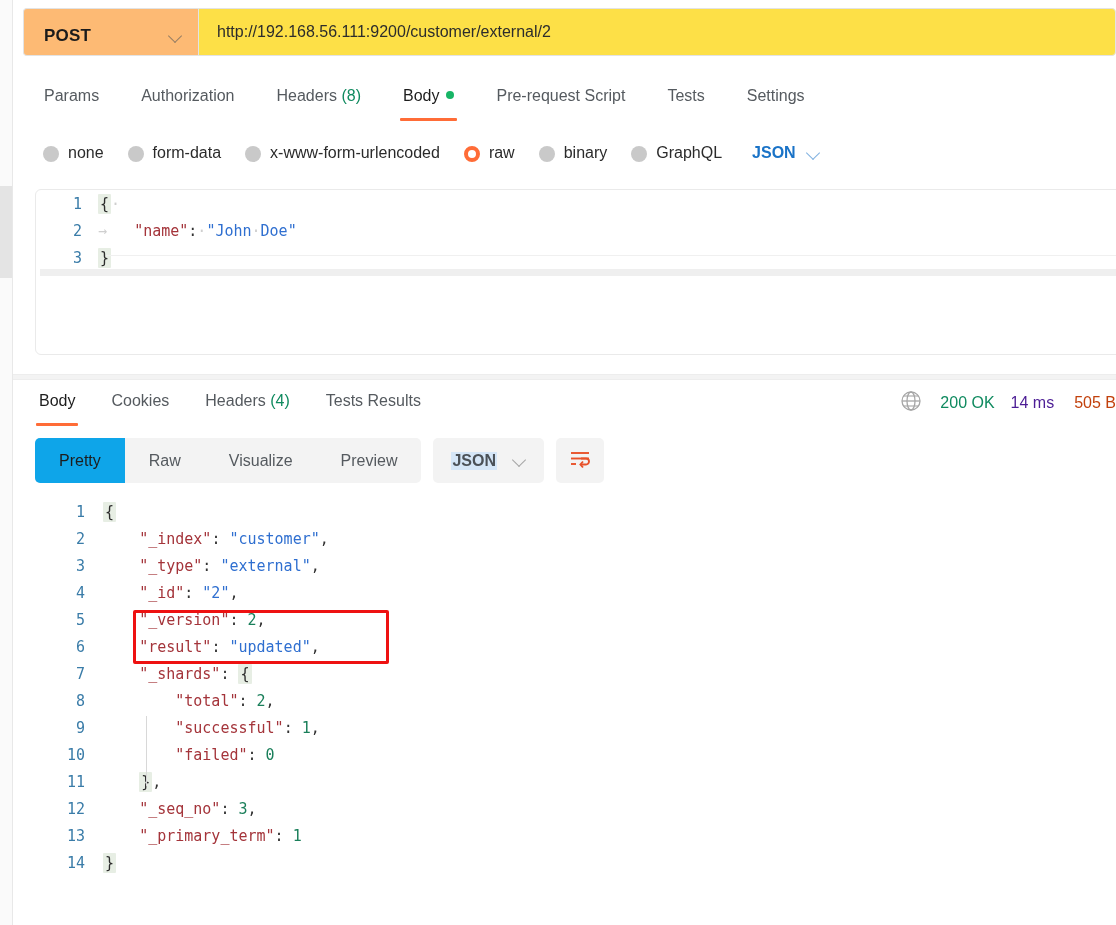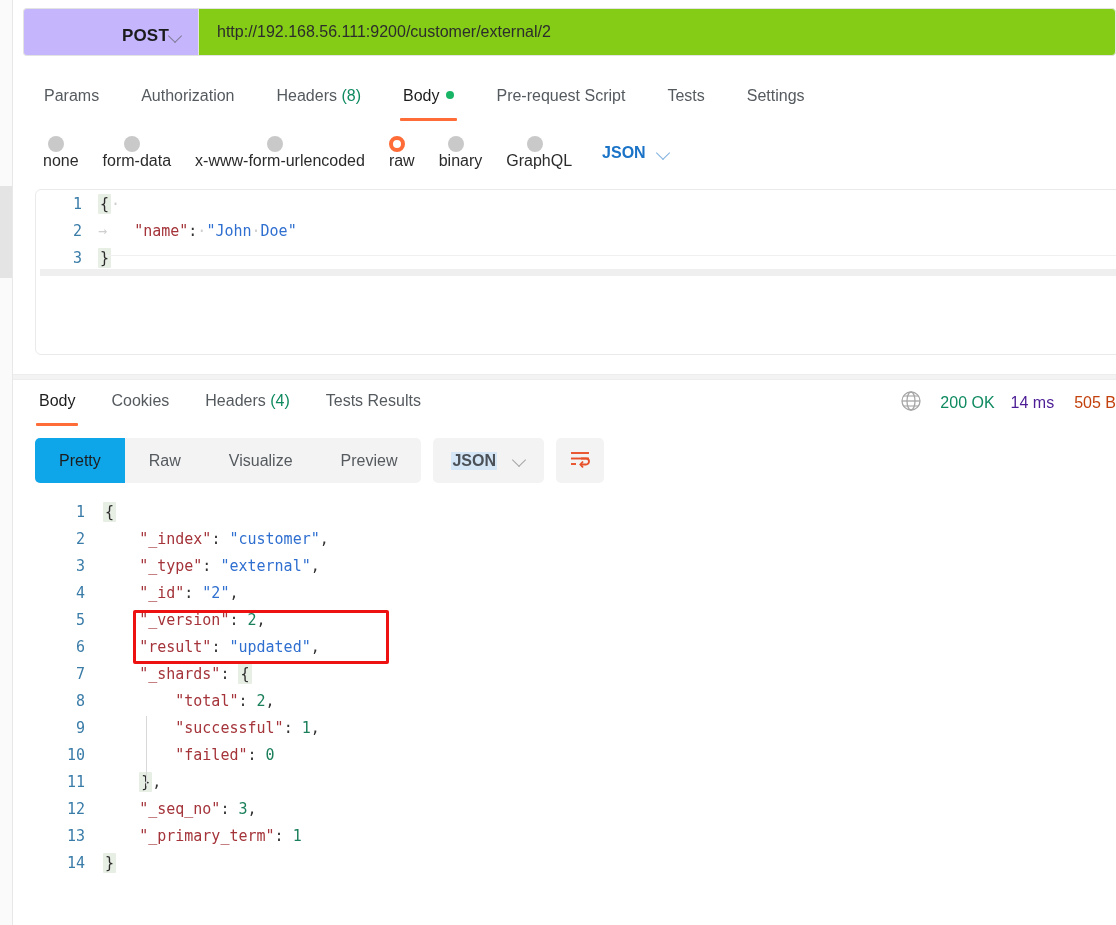--- a/index.html
+++ b/index.html
@@ -28,41 +28,41 @@
     background: #ffffff;
   }
 
   
   .url-row {
     position: absolute; left: 10px; top: 8px; width: 1093px; height: 48px;
     display: flex; align-items: stretch;
   }
   .method-box {
     width: 175px; height: 48px;
-    background: #c4b5fd;
+    background: #fdba74;
     border: 1px solid #e3e3e3; border-right: none;
     border-radius: 4px 0 0 4px;
-    display: flex; align-items: center; justify-content: flex-end;
+    display: flex; align-items: center; justify-content: space-between;
     padding: 8px 16px 0 20px;
   }
   .method-label {
     font-size: 17px; font-weight: 700; color: #1b1b1b; letter-spacing: .2px;
   }
   .chev {
     width: 13px; height: 13px; position: relative; opacity: .62;
   }
   .chev::before {
     content: ""; position: absolute; left: 1px; top: 1px;
     width: 9px; height: 9px;
     border-right: 1.6px solid #5a5a5a; border-bottom: 1.6px solid #5a5a5a;
     transform: rotate(45deg);
   }
   .url-box {
     flex: 1; height: 48px;
-    background: #84cc16;
+    background: #fde047;
     border: 1px solid #e3e3e3;
     border-radius: 0 4px 4px 0;
     display: flex; align-items: center;
     padding: 0 14px 0 18px;
     overflow: hidden;
   }
   .url-text {
     font-size: 16px; color: #2c2c2c; white-space: nowrap;
   }
 
@@ -86,21 +86,21 @@
   .dot-green {
     display: inline-block; width: 8px; height: 8px; border-radius: 50%;
     background: #18b566; margin-left: 7px; vertical-align: 2px;
   }
 
   
   .body-types {
     position: absolute; left: 30px; top: 136px; width: 1073px; height: 34px;
     display: flex; align-items: center;
   }
-  .radio-item { display: flex; align-items: center; margin-right: 24px; cursor: pointer; flex-direction: column; }
+  .radio-item { display: flex; align-items: flex-end; margin-right: 24px; cursor: pointer; }
   .radio-dot {
     width: 16px; height: 16px; border-radius: 50%;
     background: #c9c9c9; margin-right: 9px; flex: none;
   }
   .radio-item.sel .radio-dot {
     background: #fff; border: 4.5px solid #ff6c37;
   }
   .radio-label { font-size: 16px; color: #2b2b2b; }
   .json-select {
     display: flex; align-items: center; margin-left: 6px; cursor: pointer;

